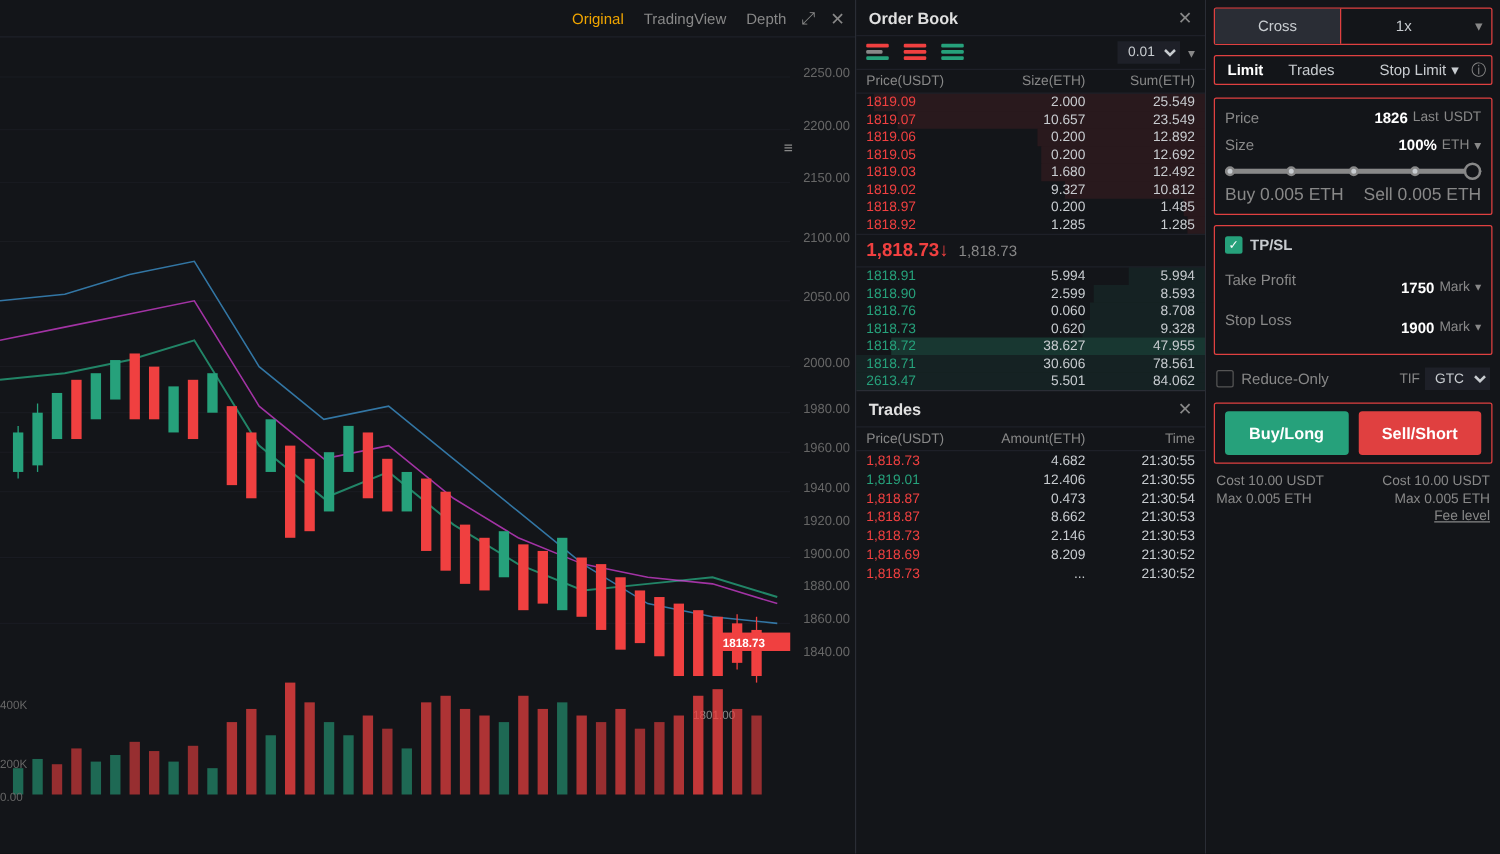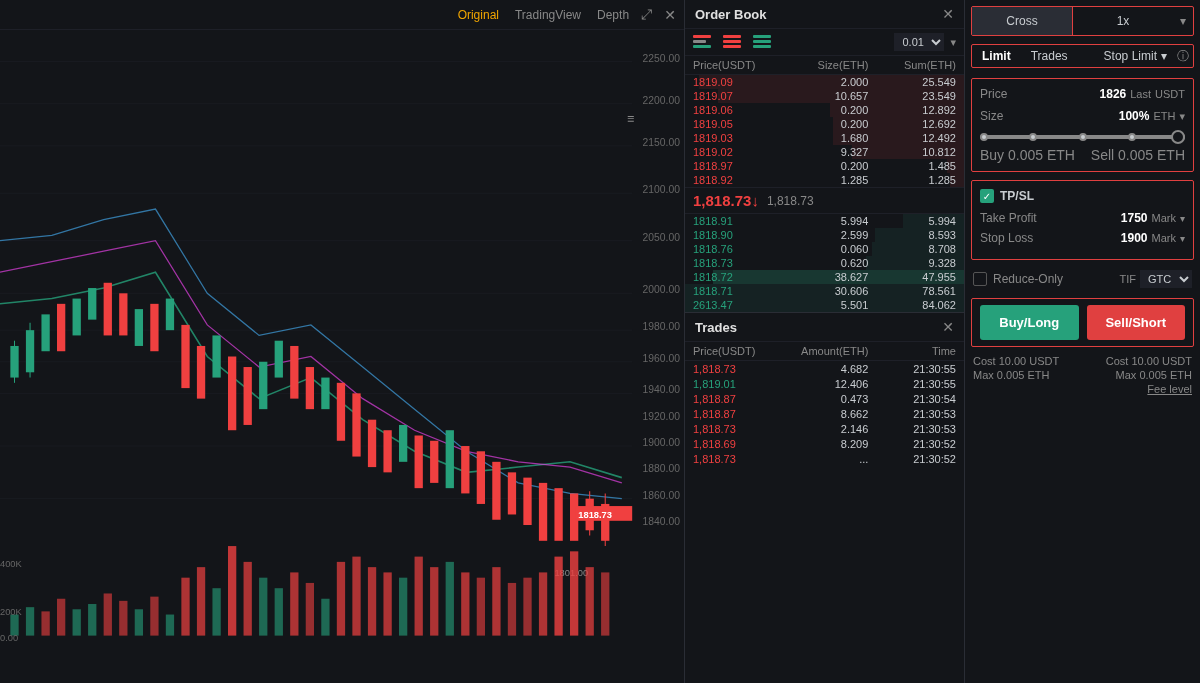--- a/index.html
+++ b/index.html
@@ -462,20 +462,21 @@
       justify-content: space-between;
       margin-bottom: 6px;
     }
 
     .tpsl-field-label { color: #888; font-size: 12px; }
 
     .tpsl-value-group {
       display: flex;
       align-items: center;
       gap: 4px;
+      margin-top: 12px;
     }
 
     .tpsl-value { color: #fff; font-size: 12px; font-weight: bold; }
     .tpsl-tag { color: #888; font-size: 11px; }
     .tpsl-arrow { color: #888; font-size: 10px; cursor: pointer; }
 
     
     .reduce-row {
       display: flex;
       align-items: center;

